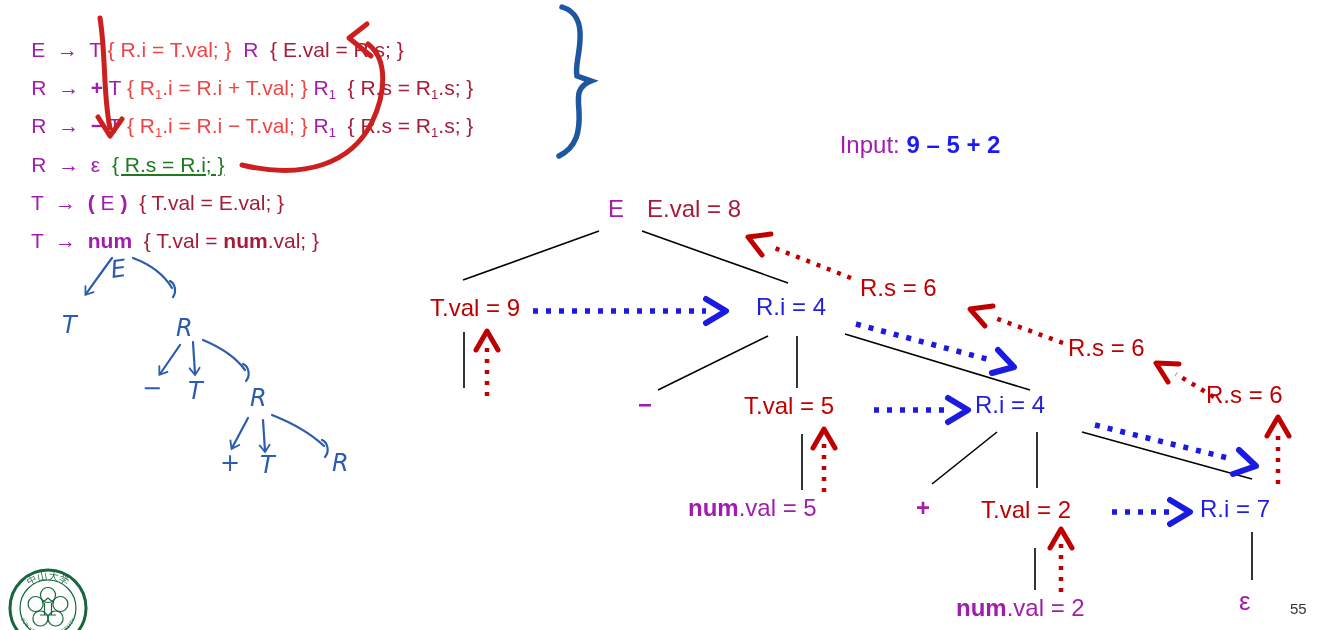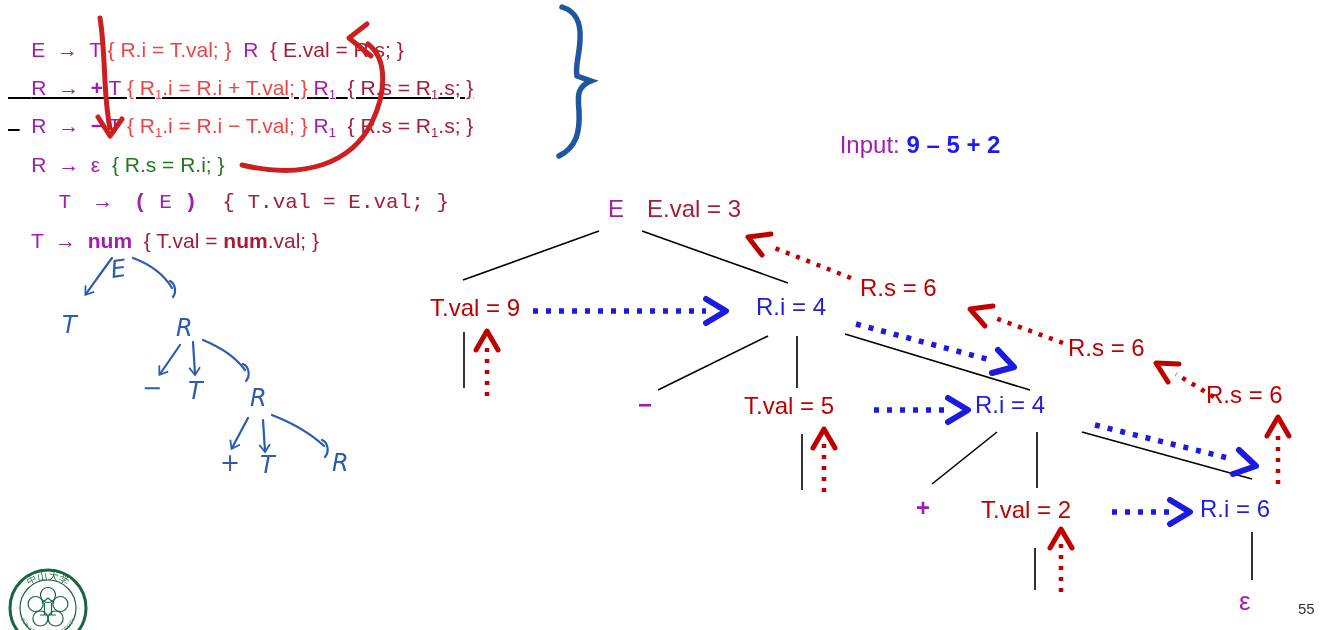--- a/index.html
+++ b/index.html
@@ -5,79 +5,81 @@
   html,body{margin:0;padding:0;background:#888;}
   #slide{
     position:relative; width:1325px; height:630px; background:#ffffff;
     overflow:hidden; font-family:"Liberation Sans",sans-serif; color:#000;
   }
   .abs{position:absolute; white-space:pre;}
   .rule{font-size:21px; line-height:25px; white-space:pre;}
   .c-blk{color:#a21caf;}
   .c-blu{color:#ef4444;}
   .c-crim{color:#a61c38;}
-  .c-grn{color:#1e7a1e;}
+  .c-grn{color:#1e7a1e;text-decoration:underline;}
   .bold{font-weight:bold;}
   .sub{font-size:0.62em; vertical-align:-0.28em;}
   .t-lab{font-size:24px;}
   .t-red{color:#c00000;}
   .t-blu{color:#1e1ee0;}
   .input-line{font-size:24px;}
   .input-expr{color:#1a1af5; font-weight:bold;}
   .pagenum{font-size:15px; color:#333;}
   svg{position:absolute; left:0; top:0; pointer-events:none;}
 </style>
 </head>
 <body>
 
 <div id="slide">
 
   <div class="abs rule" style="left:8px; top:12px;">
     <span class="c-blk">E  →  T </span><span class="c-blu">{ R.i = T.val; }</span><span class="c-blk">  R  </span><span class="c-crim">{ E.val = R.s; }</span>
   </div>
-  <div class="abs rule" style="left:8px; top:50px;text-decoration:underline;">
+  <div class="abs rule" style="left:8px; top:50px;">
     <span class="c-blk">R  →  </span><span class="c-blk bold">+</span><span class="c-blk"> T </span><span class="c-blu">{ R</span><span class="c-blu sub">1</span><span class="c-blu">.i = R.i + T.val; } </span><span class="c-blk">R</span><span class="c-blk sub">1</span><span class="c-blk">  </span><span class="c-crim">{ R.s = R</span><span class="c-crim sub">1</span><span class="c-crim">.s; }</span>
   </div>
   <div class="abs rule" style="left:8px; top:88px;">
     <span class="c-blk">R  →  </span><span class="c-blk bold">−</span><span class="c-blk"> T </span><span class="c-blu">{ R</span><span class="c-blu sub">1</span><span class="c-blu">.i = R.i − T.val; } </span><span class="c-blk">R</span><span class="c-blk sub">1</span><span class="c-blk">  </span><span class="c-crim">{ R.s = R</span><span class="c-crim sub">1</span><span class="c-crim">.s; }</span>
   </div>
   <div class="abs rule" style="left:8px; top:127px;">
     <span class="c-blk">R  →  </span><span class="c-blk">ε</span><span class="c-blk">  </span><span class="c-grn">{ R.s = R.i; }</span>
   </div>
-  <div class="abs rule" style="left:8px; top:165px;font-family:Liberation Mono, monospace;">
+  <div class="abs rule" style="left:8px; top:165px;">
     <span class="c-blk">T  →  </span><span class="c-blk bold">(</span><span class="c-blk"> E </span><span class="c-blk bold">)</span><span class="c-blk">  </span><span class="c-crim">{ T.val = E.val; }</span>
   </div>
   <div class="abs rule" style="left:8px; top:203px;">
     <span class="c-blk">T  →  </span><span class="c-blk bold">num</span><span class="c-blk">  </span><span class="c-crim">{ T.val = </span><span class="c-crim bold">num</span><span class="c-crim">.val; }</span>
   </div>
 
   <div class="abs input-line" style="left:813px; top:103px;">
     <span class="c-blk">Input: </span><span class="input-expr">9 – 5 + 2</span>
   </div>
 
   <div class="abs t-lab c-blk" style="left:608px; top:195px;">E</div>
-  <div class="abs t-lab t-red" style="left:647px; top:195px; color:#a61c38;">E.val = 3</div>
+  <div class="abs t-lab t-red" style="left:647px; top:195px; color:#a61c38;">E.val = 8</div>
 
   <div class="abs t-lab t-red" style="left:394px; top:294px;margin-left:36px;">T.val = 9</div>
   <div class="abs t-lab t-blu" style="left:756px; top:293px;">R.i = 4</div>
   <div class="abs t-lab t-red" style="left:860px; top:274px;">R.s = 6</div>
 
   <div class="abs t-lab c-blk bold" style="left:638px; top:391px;">−</div>
   <div class="abs t-lab t-red" style="left:744px; top:392px;">T.val = 5</div>
   <div class="abs t-lab t-blu" style="left:975px; top:391px;text-align:center;">R.i = 4</div>
   <div class="abs t-lab t-red" style="left:1068px; top:334px;">R.s = 6</div>
   <div class="abs t-lab t-red" style="left:1206px; top:381px;">R.s = 6</div>
 
+  <div class="abs t-lab c-blk" style="left:688px; top:494px;"><span class="bold">num</span><span>.val = 5</span></div>
   <div class="abs t-lab c-blk bold" style="left:916px; top:494px;">+</div>
   <div class="abs t-lab t-red" style="left:981px; top:496px;">T.val = 2</div>
-  <div class="abs t-lab t-blu" style="left:1200px; top:495px;">R.i = 6</div>
+  <div class="abs t-lab t-blu" style="left:1200px; top:495px;">R.i = 7</div>
 
+  <div class="abs t-lab c-blk" style="left:956px; top:594px;"><span class="bold">num</span><span>.val = 2</span></div>
   <div class="abs c-blk" style="left:1239px; top:586px; font-size:26px;">ε</div>
 
-  <div class="abs pagenum" style="left:1290px; top:600px;margin-left:8px;">55</div>
+  <div class="abs pagenum" style="left:1290px; top:600px;">55</div>
 
   <svg width="1325" height="630" viewBox="0 0 1325 630">
     <defs>
       <marker id="ms" markerUnits="userSpaceOnUse" markerWidth="16" markerHeight="16" refX="9" refY="8" orient="auto">
         <path d="M3,3 L10,8 L3,13" fill="none" stroke="#2b5cae" stroke-width="1.8" stroke-linecap="round"></path>
       </marker>
       <path id="logo-arc-top" d="M -25,-15 A 29.5,29.5 0 0 1 25,-15"></path>
       <path id="logo-arc-bot" d="M -27,11 A 29.5,29.5 0 0 0 27,11"></path>
     </defs>
 

